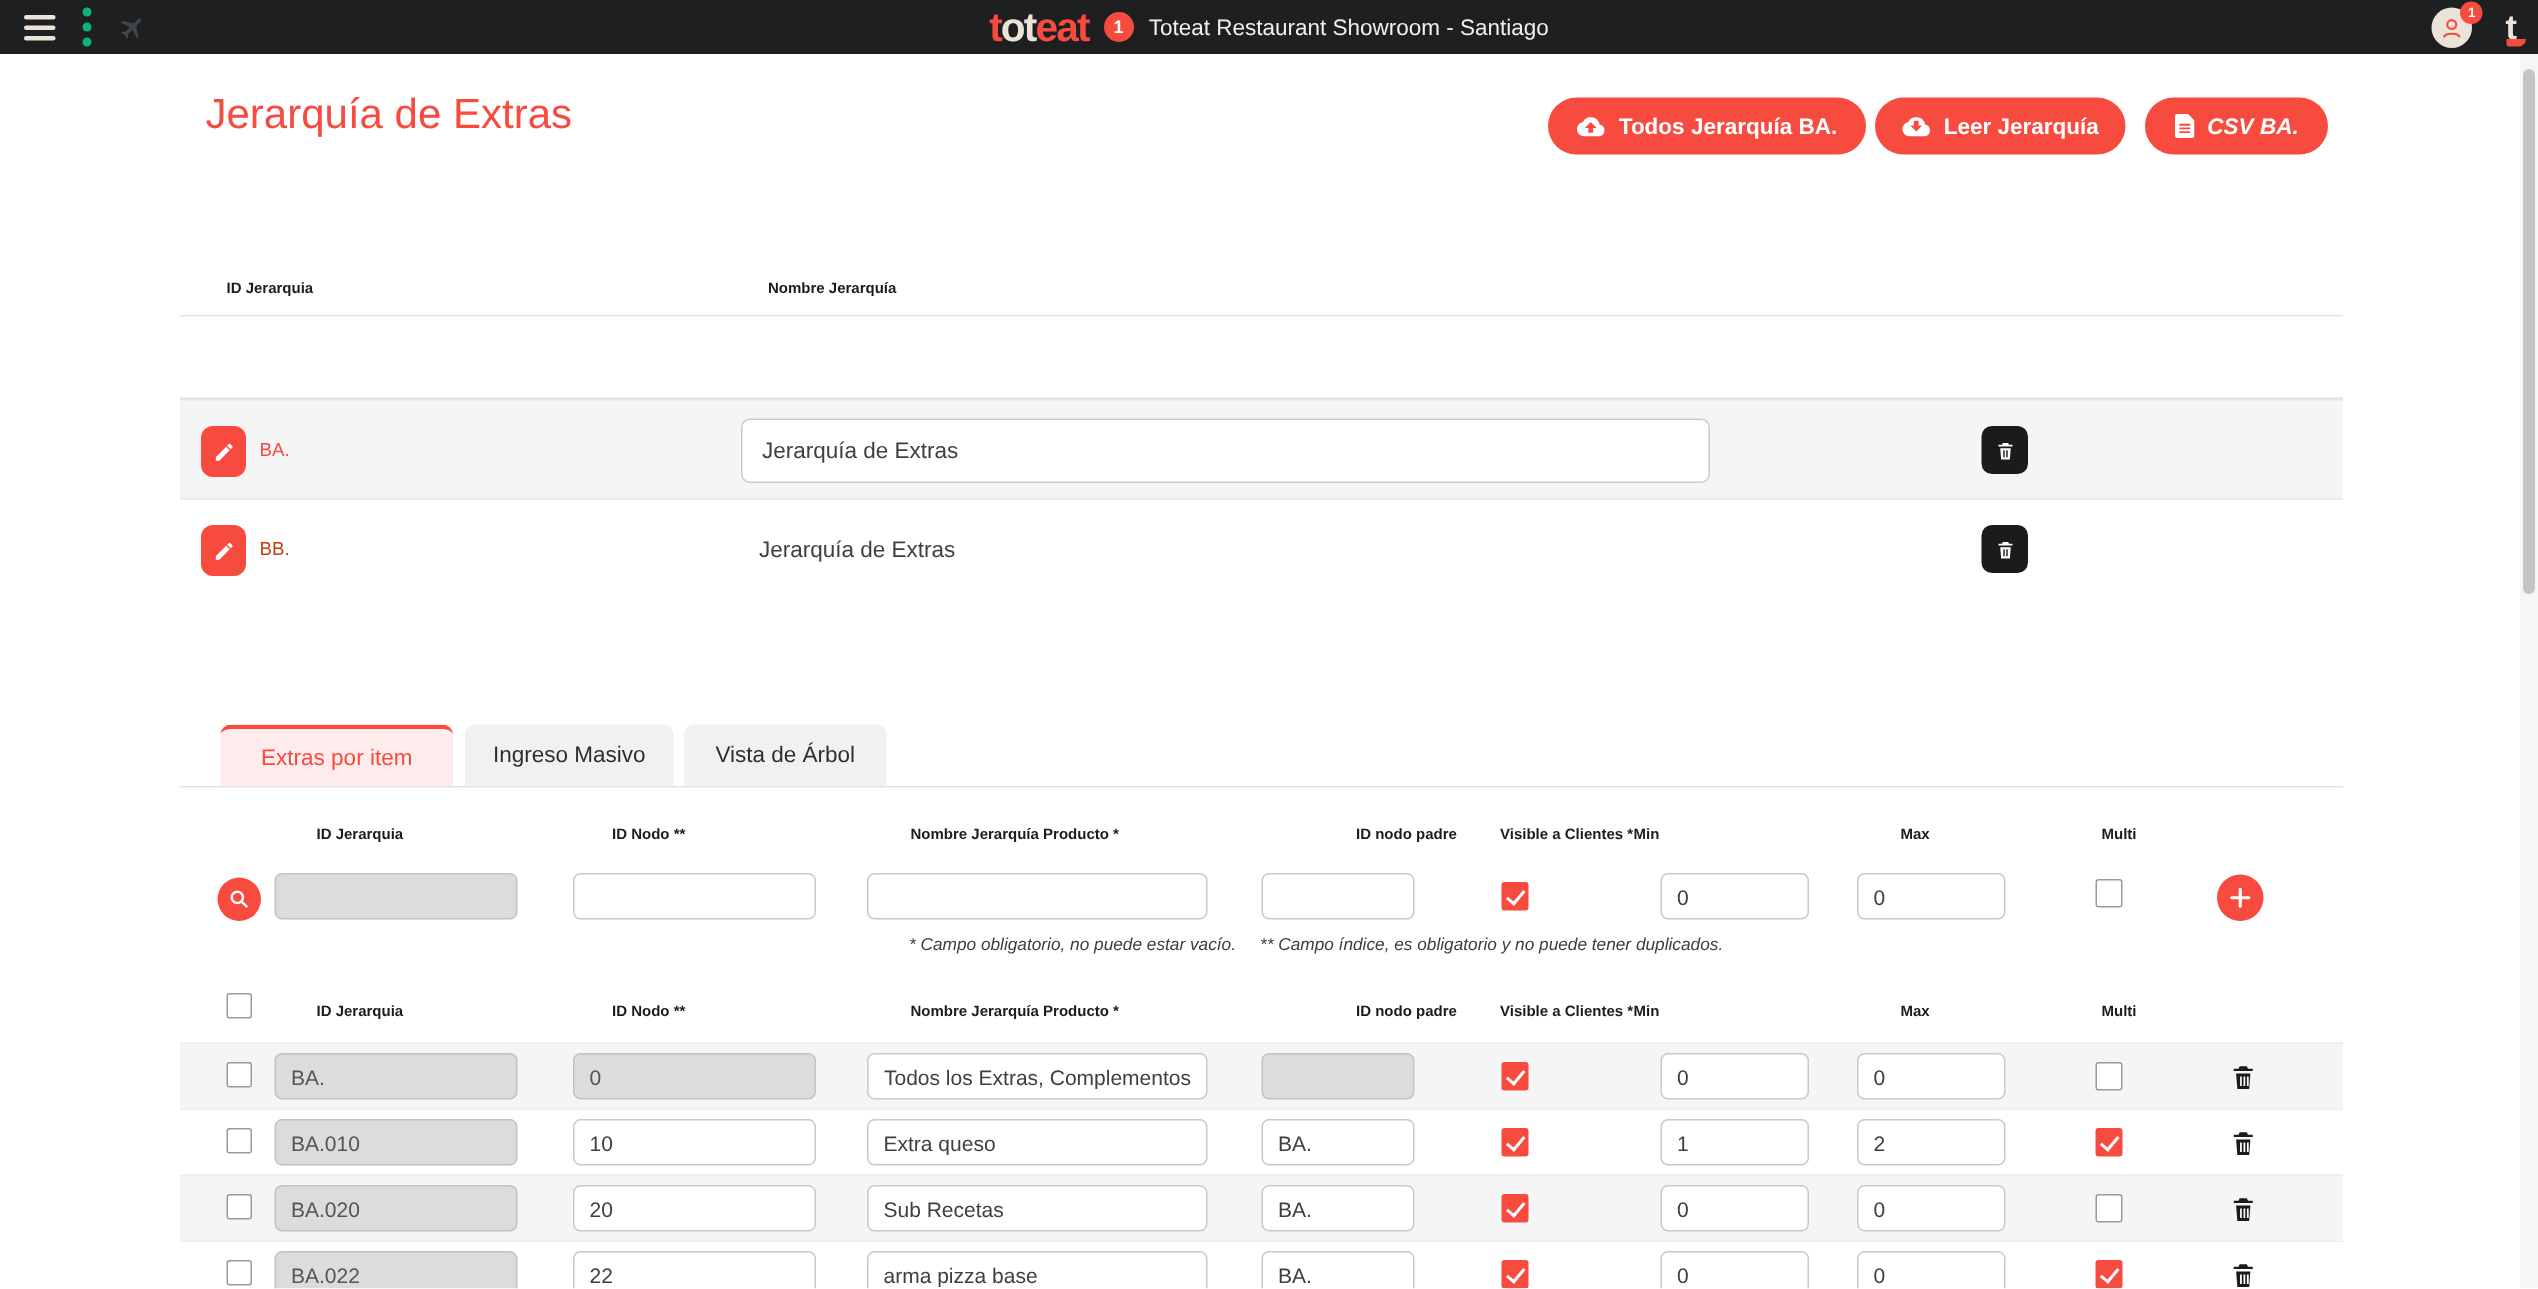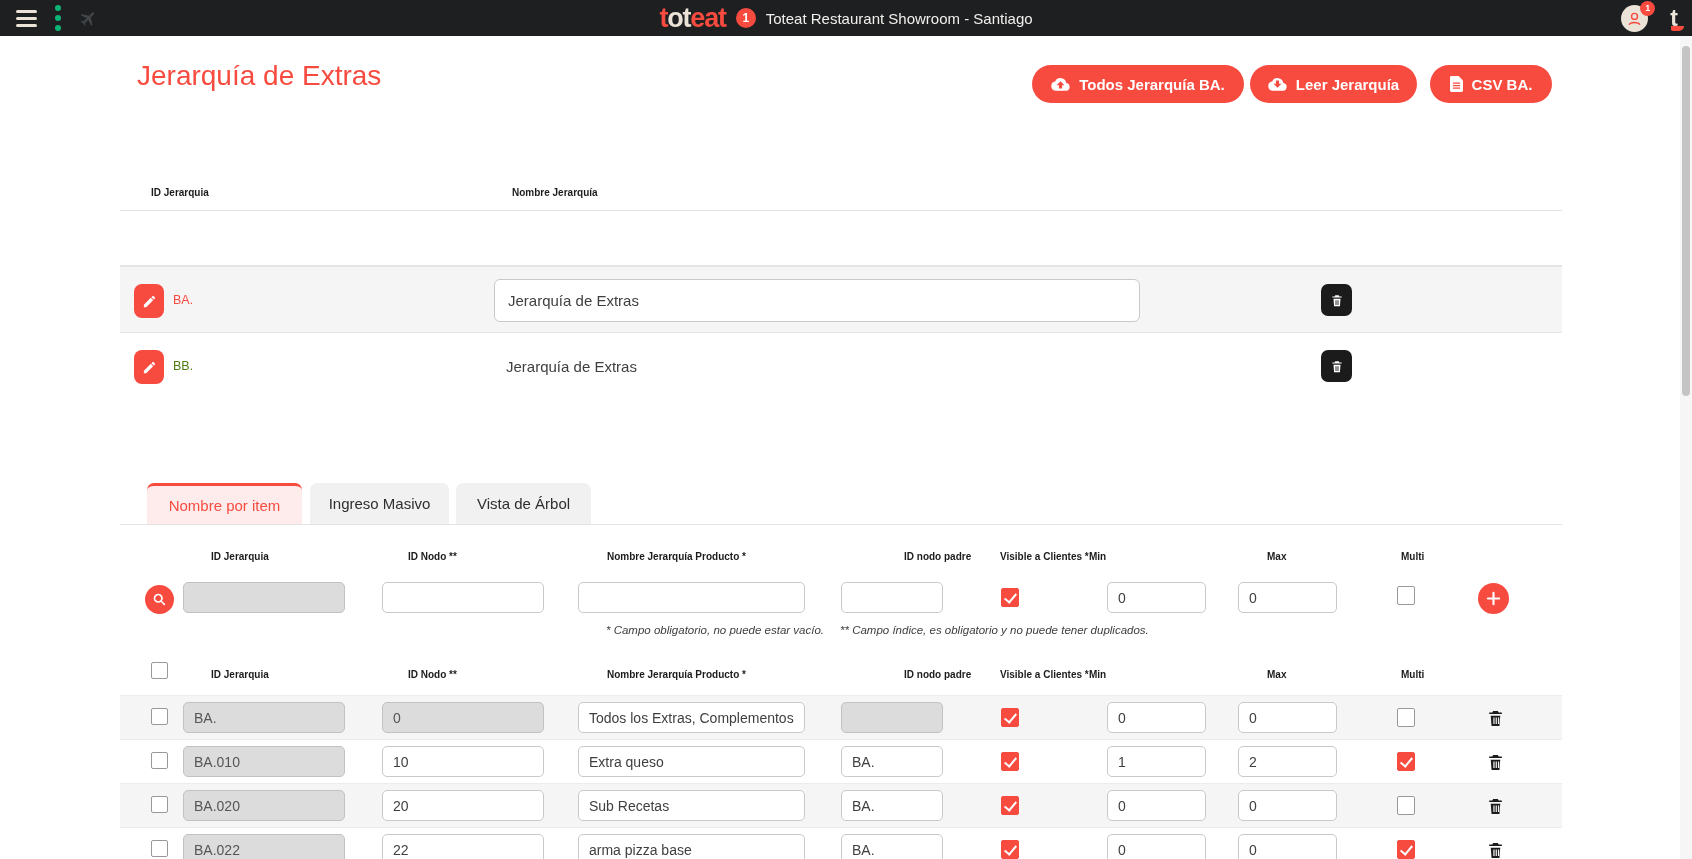--- a/index.html
+++ b/index.html
@@ -52,21 +52,21 @@
   
   .add-btn{position:absolute;left:131px;top:221px;height:34px;border:none;border-radius:7px;
            background:var(--accent);color:#fff;font-size:14.5px;font-weight:700;
            display:flex;align-items:center;gap:9px;padding:0 16px;cursor:pointer;}
   .hrow{position:absolute;left:120px;width:1442px;height:67px;}
   .hrow.gray{background:#f5f5f6;border-top:1px solid #e6e6e6;border-bottom:1px solid #e6e6e6;}
   .pencil-btn{position:absolute;left:14px;top:17px;width:30px;height:34px;border:none;border-radius:8px;
               background:var(--accent);display:flex;align-items:center;justify-content:center;cursor:pointer;}
   .hrow-id{position:absolute;left:53px;top:26px;font-size:12.5px;}
   .hrow-id.red{color:var(--accent);}
-  .hrow-id.dark{color:#4d7c0f;}
+  .hrow-id.dark{color:#c2410c;}
   .hrow-input{position:absolute;left:374px;top:12px;width:646px;height:43px;border:1px solid #c9c9c9;
               border-radius:6px;padding:0 13px;font-size:15px;color:#3f3f3f;background:#fff;}
   .hrow-name{position:absolute;left:386px;top:25px;font-size:15px;color:#3f3f3f;}
   .trash-btn{position:absolute;left:1201px;top:17px;width:31px;height:32px;border:none;border-radius:7px;
              background:#1b1b1b;display:flex;align-items:center;justify-content:center;cursor:pointer;}
 
   
   .tab{position:absolute;top:483px;height:41px;display:flex;align-items:center;justify-content:center;
        font-size:15px;background:#f1f1f1;color:#2e2e2e;border-radius:7px 7px 0 0;cursor:pointer;}
   .tab.active{background:#fdeceb;color:var(--accent);border-top:3px solid var(--accent);}
@@ -163,21 +163,21 @@
         <path d="M19.4 7.1A7.5 7.5 0 0 0 5.3 5.1 6 6 0 0 0 6 17h13a5 5 0 0 0 .4-9.9zM14 10v4h-4v-4H7l5-5 5 5h-3z" fill-rule="evenodd"></path>
       </svg>
     <span>Todos Jerarquía BA.</span>
   </button>
   <button class="pill" style="left:1250px;width:167px;">
     <svg width="19" height="15" viewBox="0 0 24 18" fill="#fff">
         <path d="M19.4 7.1A7.5 7.5 0 0 0 5.3 5.1 6 6 0 0 0 6 17h13a5 5 0 0 0 .4-9.9zM14 8h3l-5 5-5-5h3V4h4v4z" fill-rule="evenodd"></path>
       </svg>
     <span>Leer Jerarquía</span>
   </button>
-  <button class="pill" style="left:1430px;width:122px;">
+  <button class="pill" style="left:1430px;width:122px;font-style:italic;">
     <svg width="13" height="16" viewBox="0 0 18 22">
         <path fill="#fff" d="M2 0h10l6 6v14a2 2 0 0 1-2 2H2a2 2 0 0 1-2-2V2a2 2 0 0 1 2-2z"></path>
         <path fill="#f84b40" d="M4 9h10v1.7H4zM4 12.4h10v1.7H4zM4 15.8h10v1.7H4z"></path>
       </svg>
     <span>CSV BA.</span>
   </button>
 
   <span class="th" style="left:131px;top:187px;">ID Jerarquia</span>
   <span class="th" style="left:492px;top:187px;">Nombre Jerarquía</span>
   <div class="hr" style="top:210px;"></div>
@@ -208,21 +208,21 @@
     <span class="hrow-id dark">BB.</span>
     <span class="hrow-name">Jerarquía de Extras</span>
     <button class="trash-btn">
       <svg width="14" height="15" viewBox="0 0 24 24" fill="#fff">
           <path d="M9 3h6l1 2h4v2H4V5h4l1-2zM6 9h12l-1 13H7L6 9zm3.5 2.5v8h1.6v-8H9.5zm3.4 0v8h1.6v-8h-1.6z"></path>
         </svg>
     </button>
   </div>
 
   <div class="tab active" style="left:147px;width:155px;">
-      <span>Nombre por item</span>
+      <span>Extras por item</span>
     </div>
   <div class="tab" style="left:310px;width:139px;">
       <span>Ingreso Masivo</span>
     </div>
   <div class="tab" style="left:456px;width:135px;">
       <span>Vista de Árbol</span>
     </div>
   <div class="hr" style="top:524px;"></div>
 
   <div class="form-wrap">

